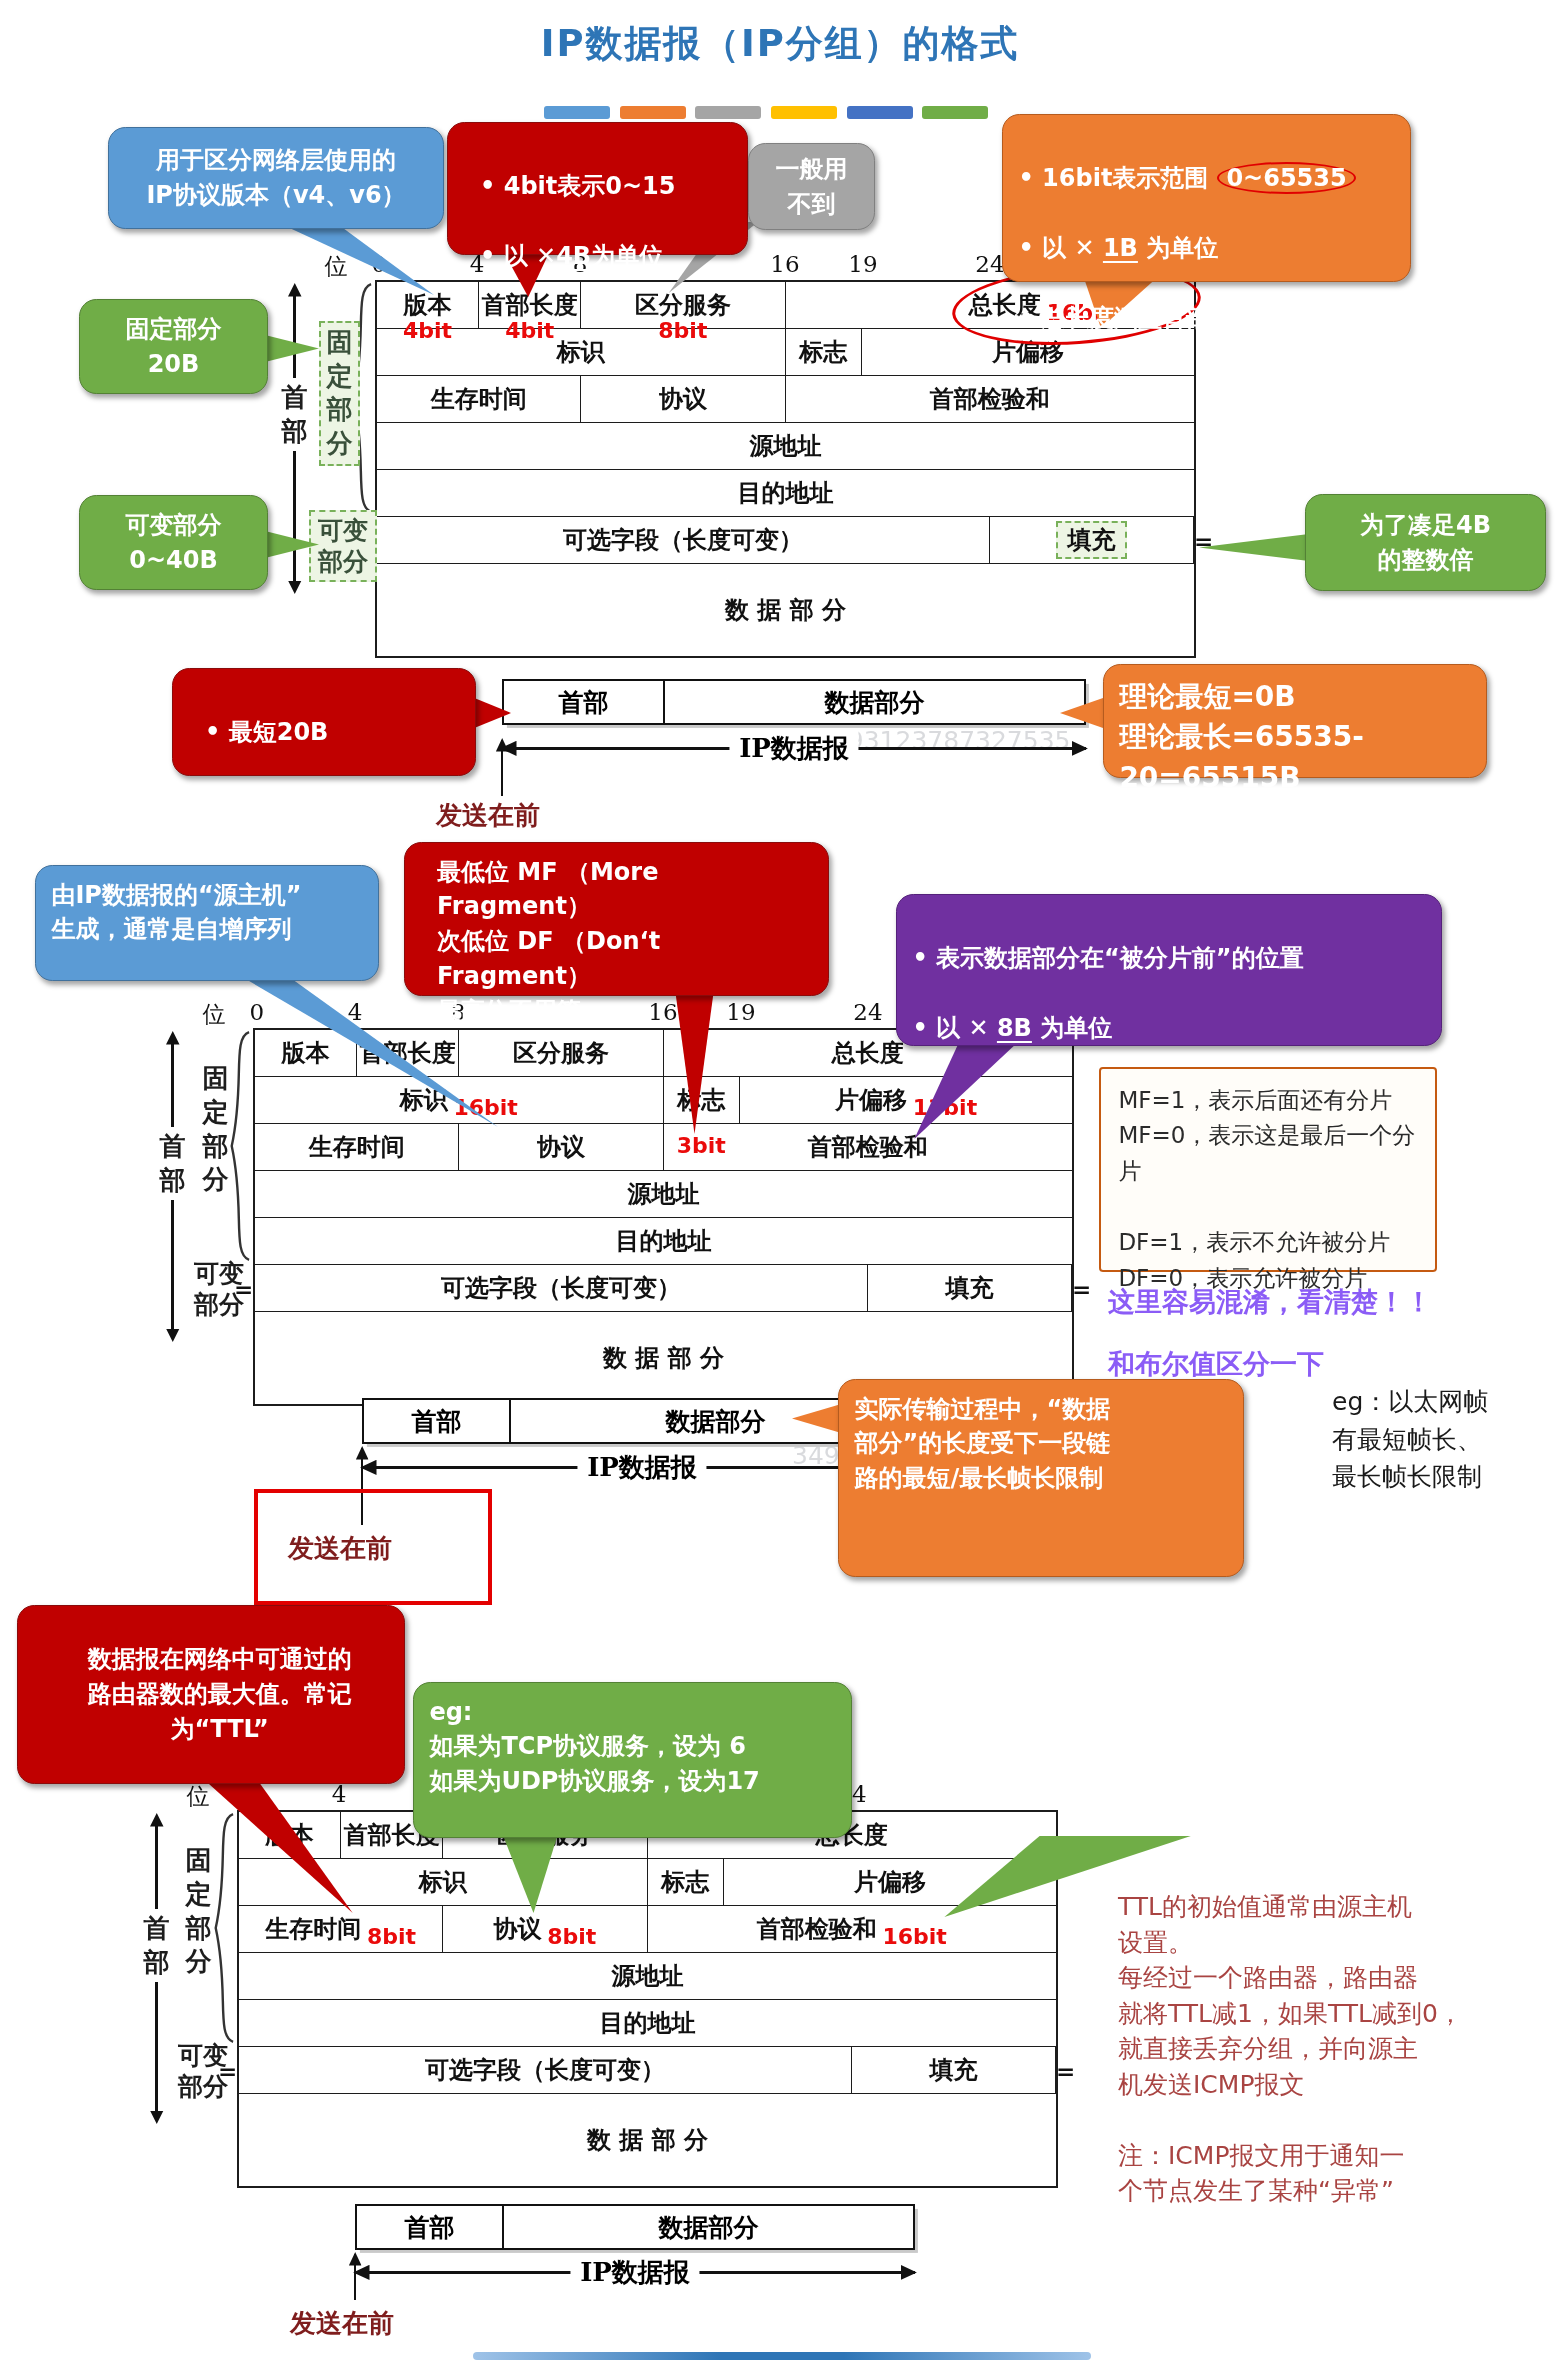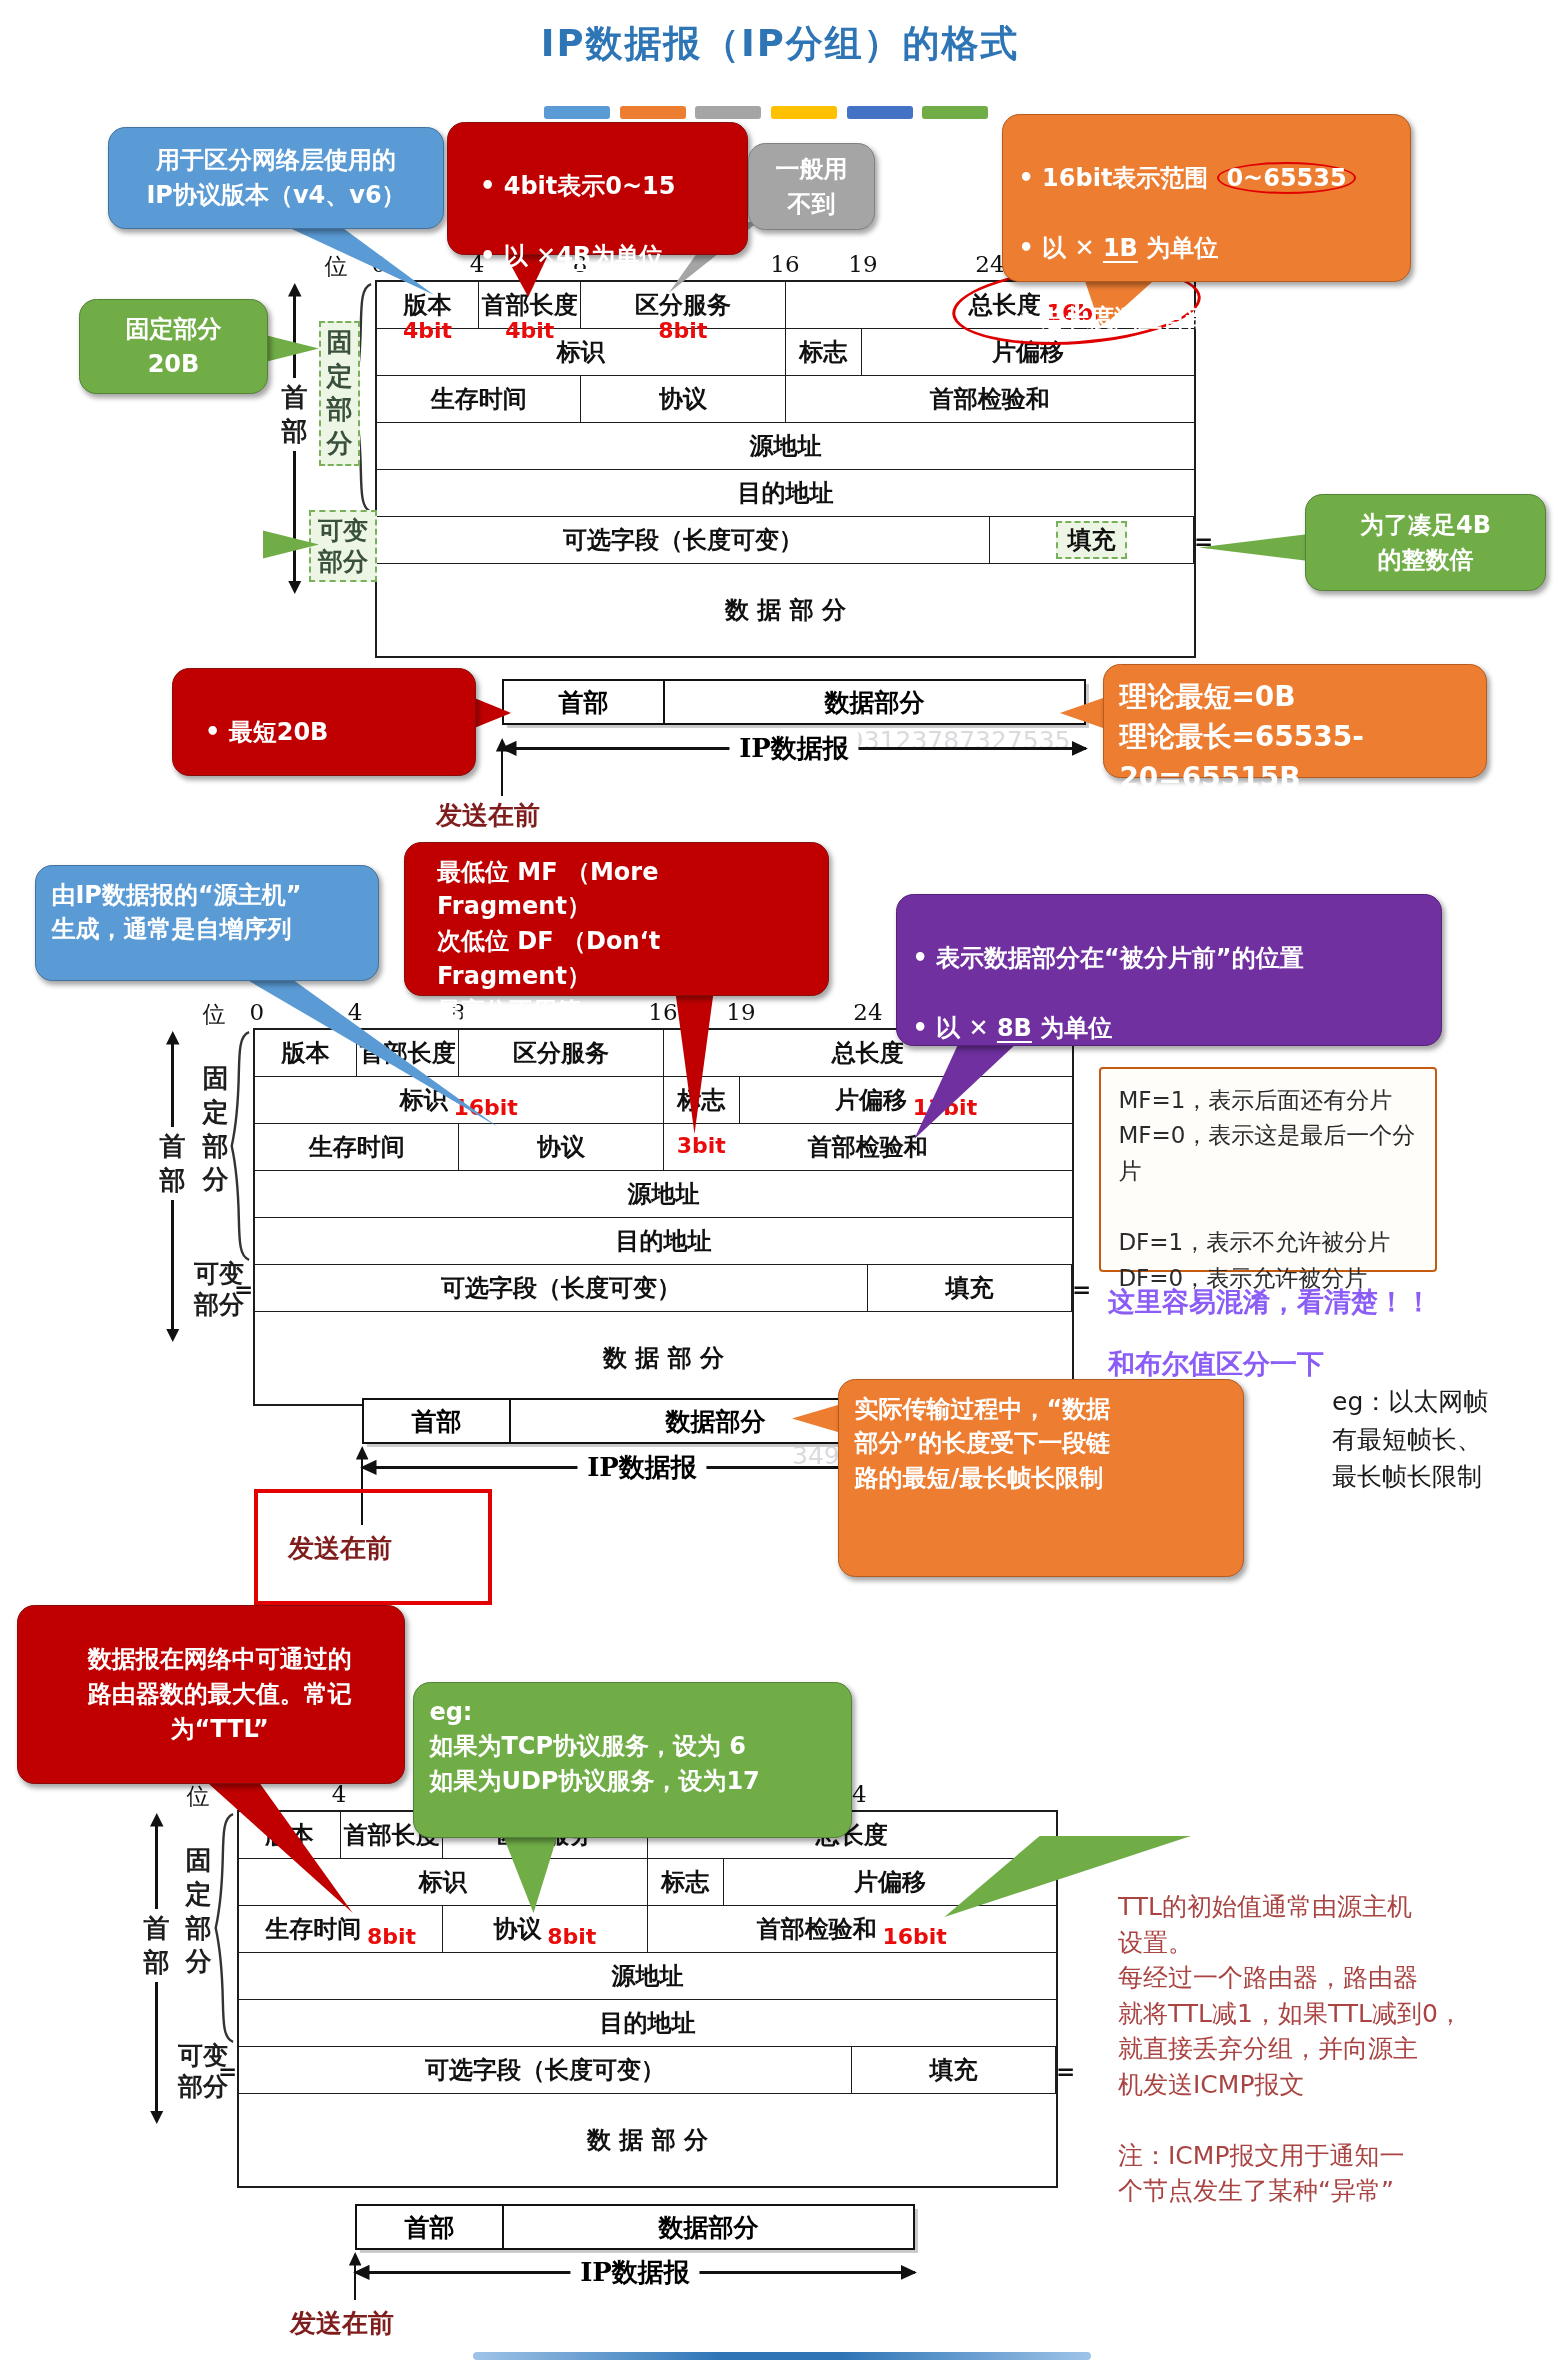--- a/index.html
+++ b/index.html
@@ -129,20 +129,22 @@
   </div>
   <div class="bubble b-gray ctr" style="left:748px;top:143px;width:127px;height:87px;">一般用
 不到</div>
   <div class="bubble b-orange" style="left:1002px;top:114px;width:409px;height:168px;">
     <span>•  16bit表示范围 </span><span class="circ">0~65535</span><br>
     <span>•  以 ✕ </span><span class="u">1B</span><span> 为单位</span><br>
     <span>•  总长度涵盖首部、数据部分</span>
   </div>
   <div class="bubble b-green ctr" style="left:79px;top:299px;width:189px;height:95px;">固定部分
 20B</div>
+  <div class="bubble b-green ctr" style="left:79px;top:495px;width:189px;height:95px;">可变部分
+0~40B</div>
   <div class="bubble b-green ctr" style="left:1305px;top:494px;width:241px;height:97px;">为了凑足4B
 的整数倍</div>
 
   <div class="tblwrap" style="left:375px;top:280px;">
     <div class="bitscale">
       <span style="left:-39px">位</span>
       <span style="left:3.9px">0</span>
       <span style="left:102px">4</span>
       <span style="left:205px">8</span>
       <span style="left:410px">16</span>

